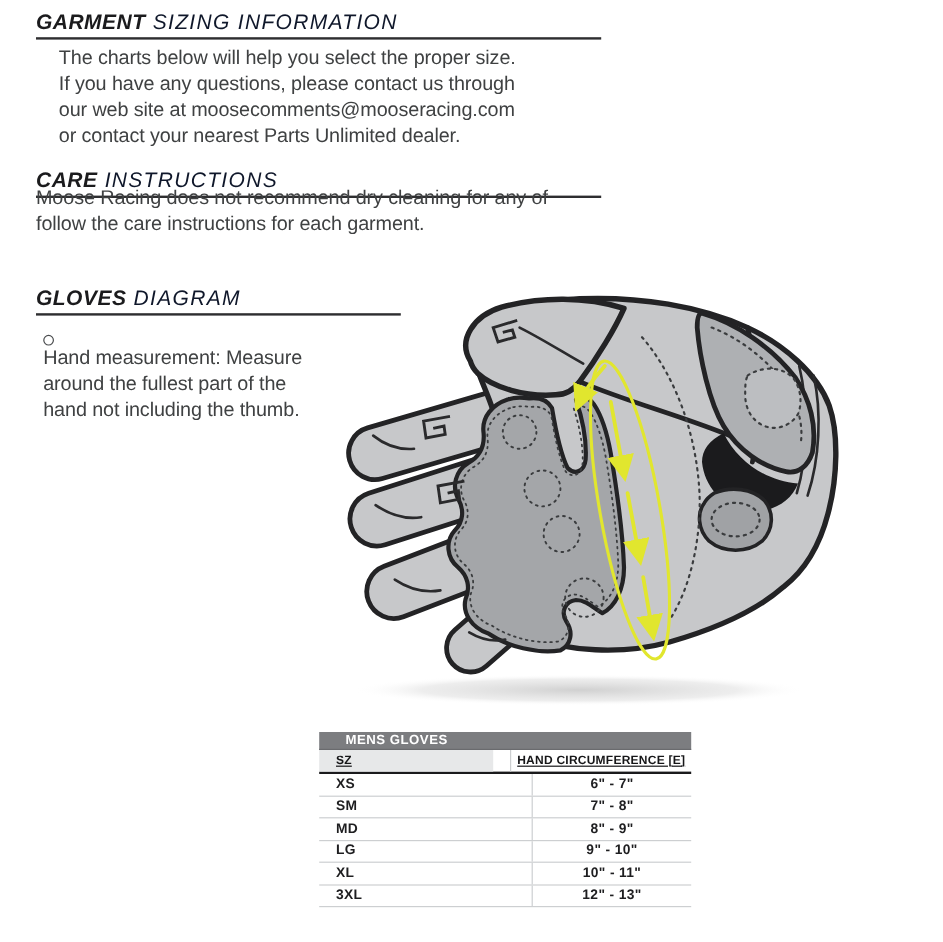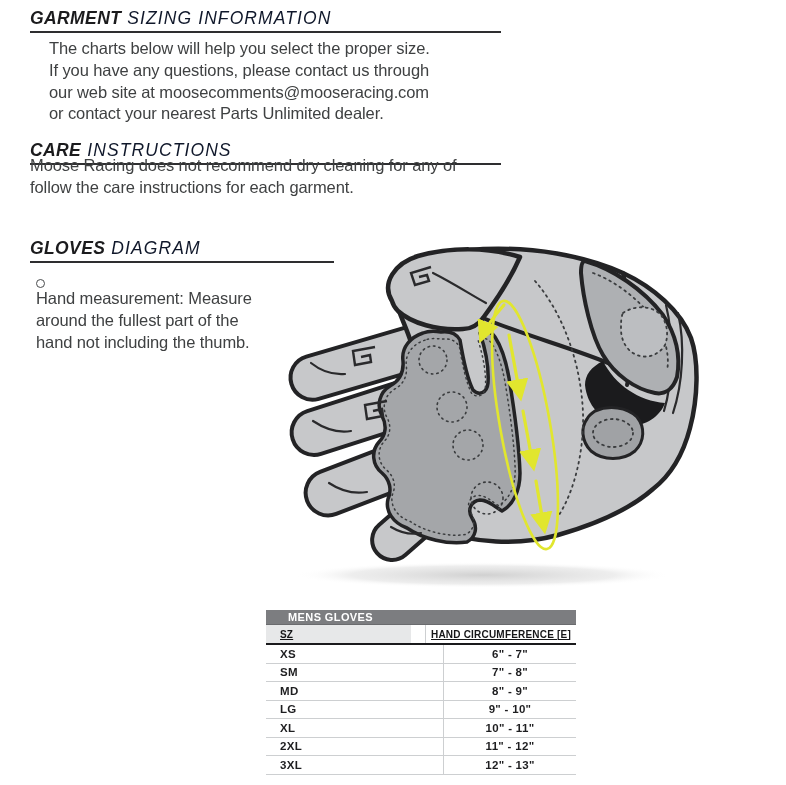--- a/index.html
+++ b/index.html
@@ -200,20 +200,16 @@
   </div>
   <div class="tbl-row">
     <div class="c1">LG</div>
     <div class="c2">9" - 10"</div>
   </div>
   <div class="tbl-row">
     <div class="c1">XL</div>
     <div class="c2">10" - 11"</div>
   </div>
   <div class="tbl-row">
-    <div class="c1">2XL</div>
-    <div class="c2">11" - 12"</div>
-  </div>
-  <div class="tbl-row">
     <div class="c1">3XL</div>
     <div class="c2">12" - 13"</div>
   </div>
 </div>
 
 </body></html>

